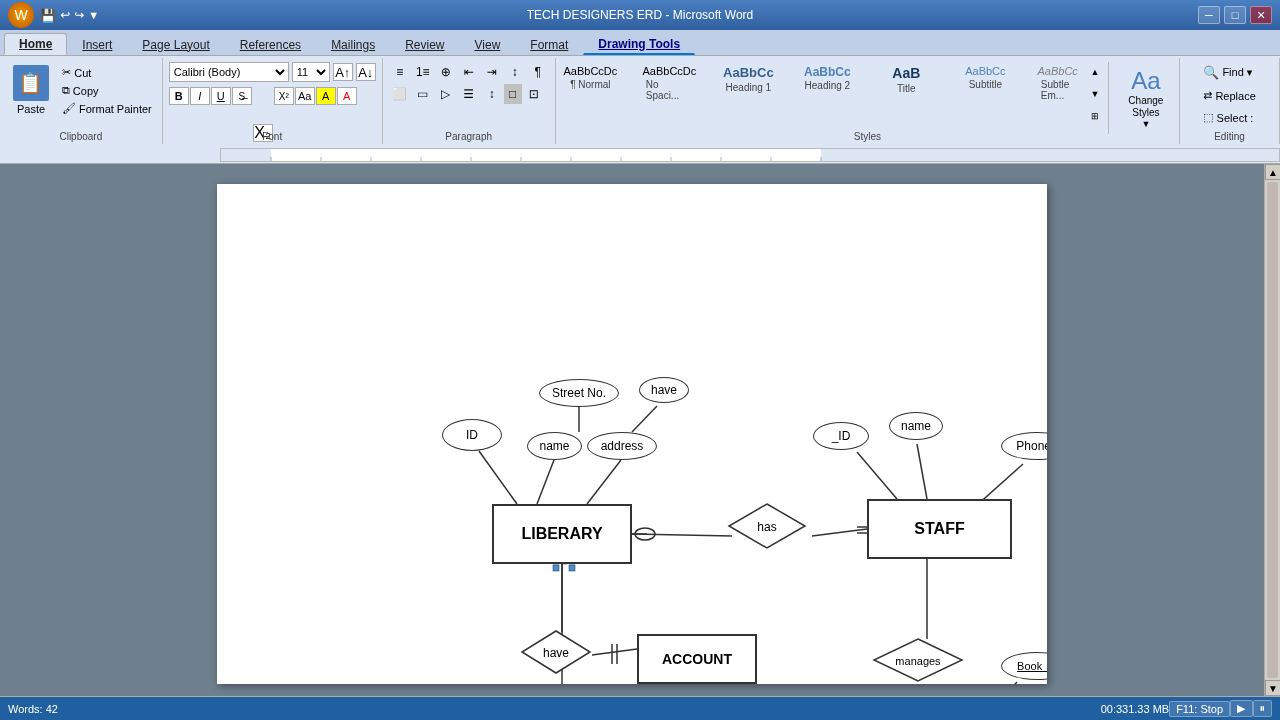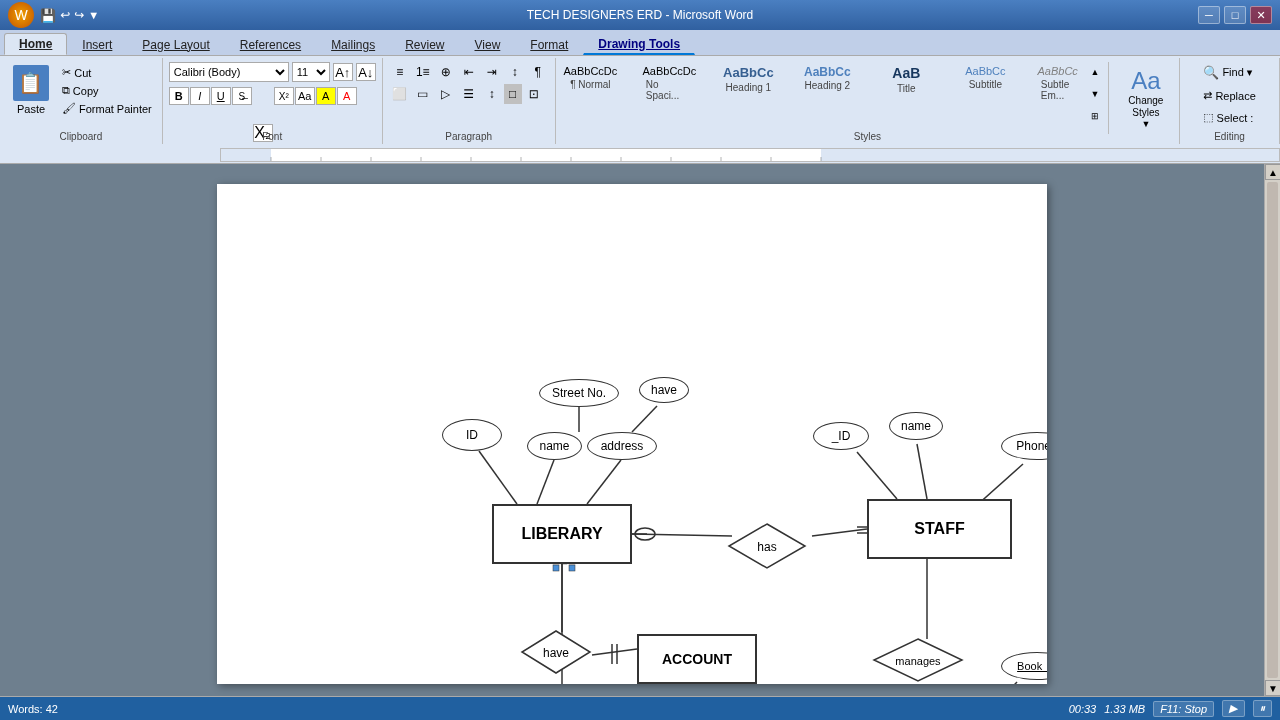--- a/index.html
+++ b/index.html
@@ -177,21 +177,21 @@
       background: #2060a0;
       display: flex;
       align-items: center;
       justify-content: space-between;
       padding: 0 8px;
       color: white;
       font-size: 11px;
       border-top: 1px solid #aaa;
     }
     #statusbar-left { display: flex; gap: 16px; }
-    #statusbar-right { display: flex; gap: 8px; align-items: center; font-style: italic; }
+    #statusbar-right { display: flex; align-items: center; }
     .status-btn { padding: 1px 6px; background: rgba(255,255,255,0.15); border: 1px solid rgba(255,255,255,0.3); border-radius: 2px; cursor: pointer; font-size: 11px; color: white; }
 
     
     #erd-svg { position: absolute; top: 0; left: 0; width: 100%; height: 100%; pointer-events: none; }
   </style>
 </head>
 <body>
 
 <div id="titlebar">
   <div id="titlebar-left">
@@ -493,21 +493,21 @@
         <div class="erd-ellipse" style="left:370px;top:248px;width:70px;height:28px;">address</div>
         <div class="erd-ellipse" style="left:322px;top:195px;width:80px;height:28px;">Street No.</div>
         <div class="erd-ellipse" style="left:422px;top:193px;width:50px;height:26px;">have</div>
 
         <div class="erd-ellipse" style="left:596px;top:238px;width:56px;height:28px;">_ID</div>
         <div class="erd-ellipse" style="left:672px;top:228px;width:54px;height:28px;">name</div>
         <div class="erd-ellipse" style="left:784px;top:248px;width:72px;height:28px;">Phone#</div>
 
         <div class="erd-ellipse" style="left:784px;top:468px;width:72px;height:28px;font-size:11px;text-decoration:underline;">Book_id</div>
 
-        <div style="position:absolute;left:510px;top:338px;width:80px;height:48px;display:flex;align-items:center;justify-content:center;">
+        <div style="position:absolute;left:510px;top:318px;width:80px;height:48px;display:flex;align-items:center;justify-content:center;">
           <svg width="80" height="48" xmlns="http://www.w3.org/2000/svg">
             <polygon points="40,2 78,24 40,46 2,24" fill="white" stroke="#333" stroke-width="1.5"></polygon>
             <text x="40" y="29" text-anchor="middle" font-size="12" font-family="Arial">has</text>
           </svg>
         </div>
 
         <div style="position:absolute;left:303px;top:445px;width:72px;height:46px;display:flex;align-items:center;justify-content:center;">
           <svg width="72" height="46" xmlns="http://www.w3.org/2000/svg">
             <polygon points="36,2 70,23 36,44 2,23" fill="white" stroke="#333" stroke-width="1.5"></polygon>
             <text x="36" y="28" text-anchor="middle" font-size="12" font-family="Arial">have</text>

